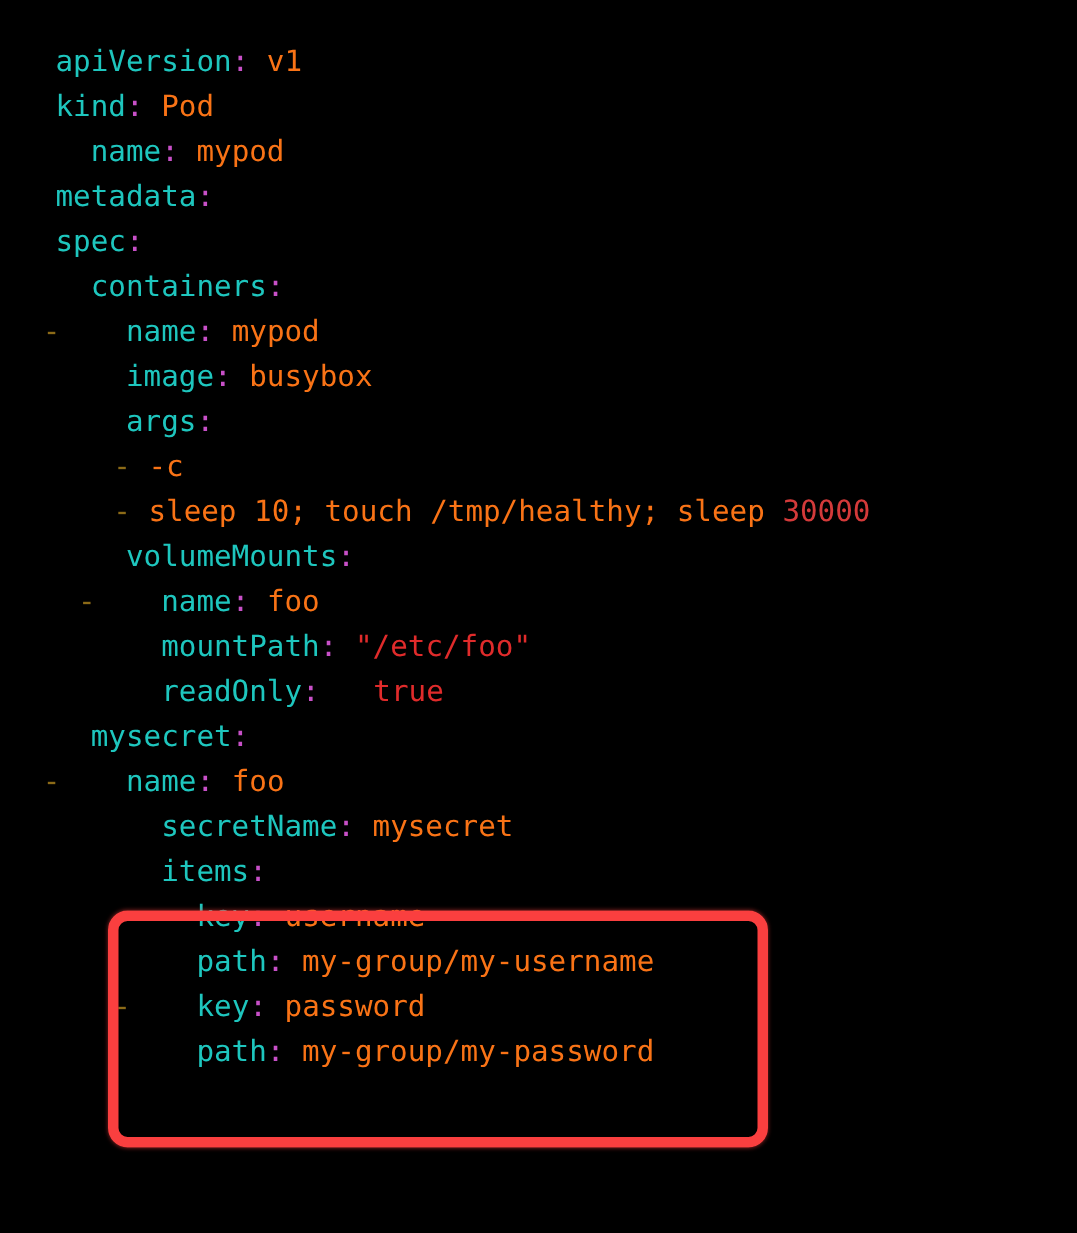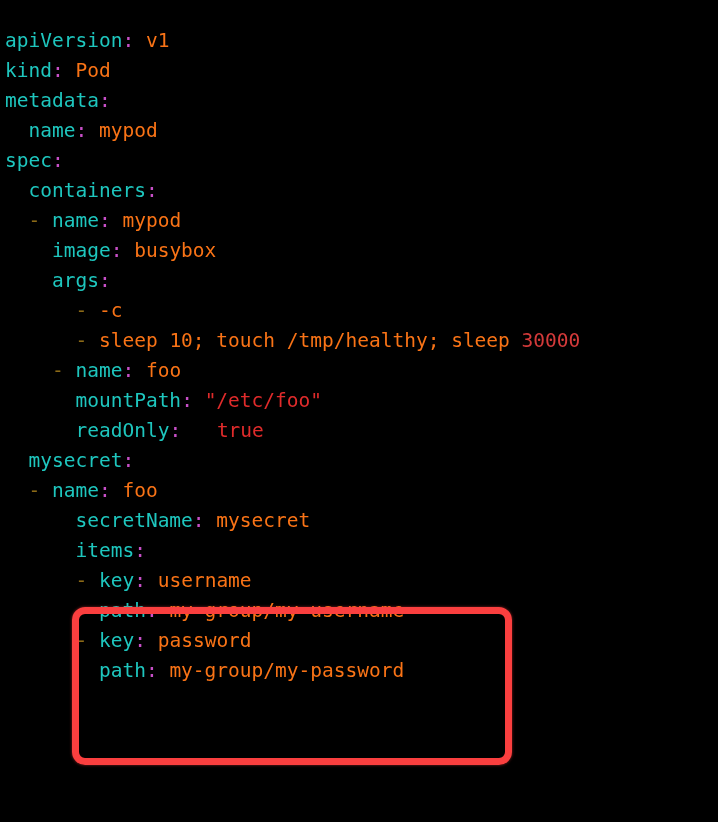--- a/index.html
+++ b/index.html
@@ -35,21 +35,21 @@
     font-family: "DejaVu Sans Mono", "Liberation Mono", monospace;
   }
 
   .line {
     height: 30px;
     white-space: pre;
     display: block;
   }
 
   
-  .t-key      { color: #1EC6BE; }
+  .t-key      { color: #1EC6BE; margin-left: 32px; }
   .t-colon    { color: #C850C8; }
   .t-plain    { color: #E8E8E8; }
   .t-dash     { color: #8C6A17; }
   .t-number   { color: #D43A3A; }
   .t-string   { color: #E02B2B; }
   .t-bool     { color: #E02B2B; }
 
   
   #highlight-box {
     position: absolute;
@@ -74,29 +74,30 @@
  .t-bool{color:#E02B2B;margin-left:24px;}
  #highlight-box{border-color:#FA3F3F;}
  #code-surface{background:#000000;}
  .code-block{font-size:19.5px;line-height:30px;}
 </style></head>
 <body>
 
 <div id="code-surface">
   <pre class="code-block" id="code-block"><span class="line"><span class="t-key">apiVersion</span><span class="t-colon">:</span><span class="t-plain"> v1</span>
 </span><span class="line"><span class="t-key">kind</span><span class="t-colon">:</span><span class="t-plain"> Pod</span>
+</span><span class="line"><span class="t-plain">  </span><span class="t-key">name</span><span class="t-colon">:</span><span class="t-plain"> mypod</span>
 </span><span class="line"><span class="t-key">metadata</span><span class="t-colon">:</span>
-</span><span class="line"><span class="t-plain">  </span><span class="t-key">name</span><span class="t-colon">:</span><span class="t-plain"> mypod</span>
 </span><span class="line"><span class="t-key">spec</span><span class="t-colon">:</span>
 </span><span class="line"><span class="t-plain">  </span><span class="t-key">containers</span><span class="t-colon">:</span>
 </span><span class="line"><span class="t-plain">  </span><span class="t-dash">-</span><span class="t-plain"> </span><span class="t-key">name</span><span class="t-colon">:</span><span class="t-plain"> mypod</span>
 </span><span class="line"><span class="t-plain">    </span><span class="t-key">image</span><span class="t-colon">:</span><span class="t-plain"> busybox</span>
 </span><span class="line"><span class="t-plain">    </span><span class="t-key">args</span><span class="t-colon">:</span>
 </span><span class="line"><span class="t-plain">      </span><span class="t-dash">-</span><span class="t-plain"> -c</span>
 </span><span class="line"><span class="t-plain">      </span><span class="t-dash">-</span><span class="t-plain"> sleep 10; touch /tmp/healthy; sleep </span><span class="t-number">30000</span>
+</span><span class="line"><span class="t-plain">    </span><span class="t-key">volumeMounts</span><span class="t-colon">:</span>
 </span><span class="line"><span class="t-plain">    </span><span class="t-dash">-</span><span class="t-plain"> </span><span class="t-key">name</span><span class="t-colon">:</span><span class="t-plain"> foo</span>
 </span><span class="line"><span class="t-plain">      </span><span class="t-key">mountPath</span><span class="t-colon">:</span><span class="t-plain"> </span><span class="t-string">"/etc/foo"</span>
 </span><span class="line"><span class="t-plain">      </span><span class="t-key">readOnly</span><span class="t-colon">:</span><span class="t-plain"> </span><span class="t-bool">true</span>
 </span><span class="line"><span class="t-plain">  </span><span class="t-key">mysecret</span><span class="t-colon">:</span>
 </span><span class="line"><span class="t-plain">  </span><span class="t-dash">-</span><span class="t-plain"> </span><span class="t-key">name</span><span class="t-colon">:</span><span class="t-plain"> foo</span>
 </span><span class="line"><span class="t-plain">      </span><span class="t-key">secretName</span><span class="t-colon">:</span><span class="t-plain"> mysecret</span>
 </span><span class="line"><span class="t-plain">      </span><span class="t-key">items</span><span class="t-colon">:</span>
 </span><span class="line"><span class="t-plain">      </span><span class="t-dash">-</span><span class="t-plain"> </span><span class="t-key">key</span><span class="t-colon">:</span><span class="t-plain"> username</span>
 </span><span class="line"><span class="t-plain">        </span><span class="t-key">path</span><span class="t-colon">:</span><span class="t-plain"> my-group/my-username</span>
 </span><span class="line"><span class="t-plain">      </span><span class="t-dash">-</span><span class="t-plain"> </span><span class="t-key">key</span><span class="t-colon">:</span><span class="t-plain"> password</span>

